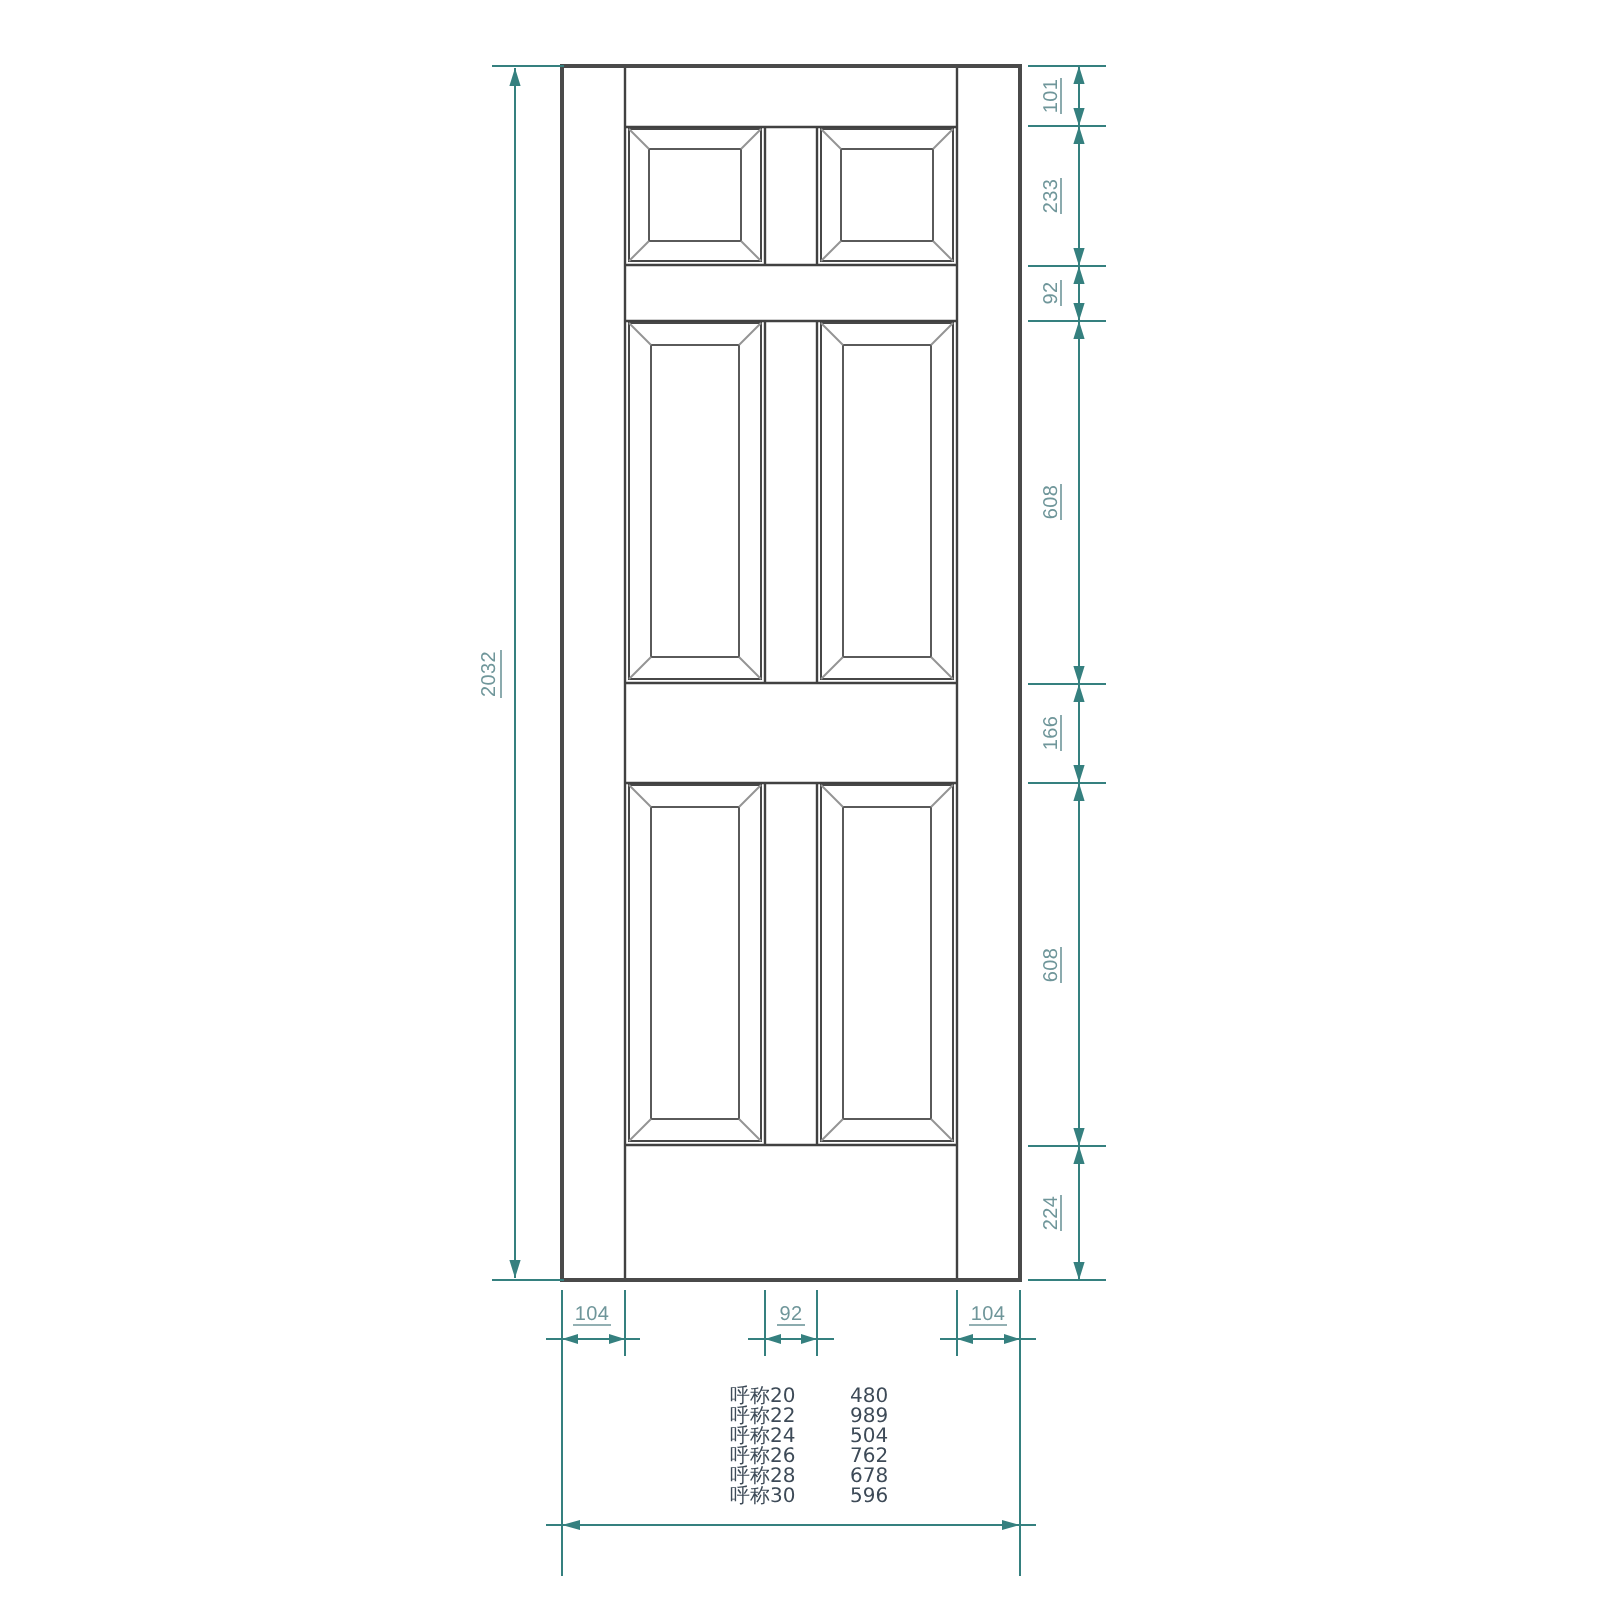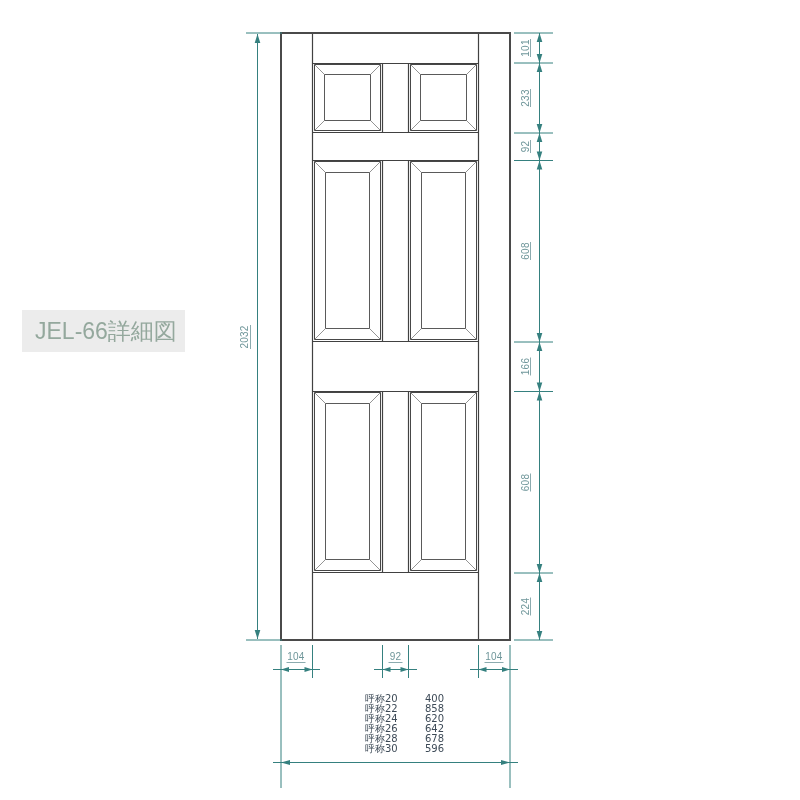--- a/index.html
+++ b/index.html
@@ -167,40 +167,37 @@
 
     <g>
       <line class="dim-line" x1="281" y1="645" x2="281" y2="788"></line>
       <line class="dim-line" x1="510" y1="645" x2="510" y2="788"></line>
       <line class="dim-line" x1="273" y1="762.5" x2="518" y2="762.5"></line>
       <polygon class="dim-arrow" points="281,762.5 290,760 290,765"></polygon>
       <polygon class="dim-arrow" points="510,762.5 501,760 501,765"></polygon>
     </g>
   </svg>
 
-  <div class="title-label">
-    <span>JEL-66詳細図</span>
-  </div>
 
   <div class="size-table">
     <div class="trow">
       <span class="tname">呼称20</span>
-      <span class="tval">400</span>
+      <span class="tval">480</span>
     </div>
     <div class="trow">
       <span class="tname">呼称22</span>
-      <span class="tval">858</span>
+      <span class="tval">989</span>
     </div>
     <div class="trow">
       <span class="tname">呼称24</span>
-      <span class="tval">620</span>
+      <span class="tval">504</span>
     </div>
     <div class="trow">
       <span class="tname">呼称26</span>
-      <span class="tval">642</span>
+      <span class="tval">762</span>
     </div>
     <div class="trow">
       <span class="tname">呼称28</span>
       <span class="tval">678</span>
     </div>
     <div class="trow">
       <span class="tname">呼称30</span>
       <span class="tval">596</span>
     </div>
   </div>

